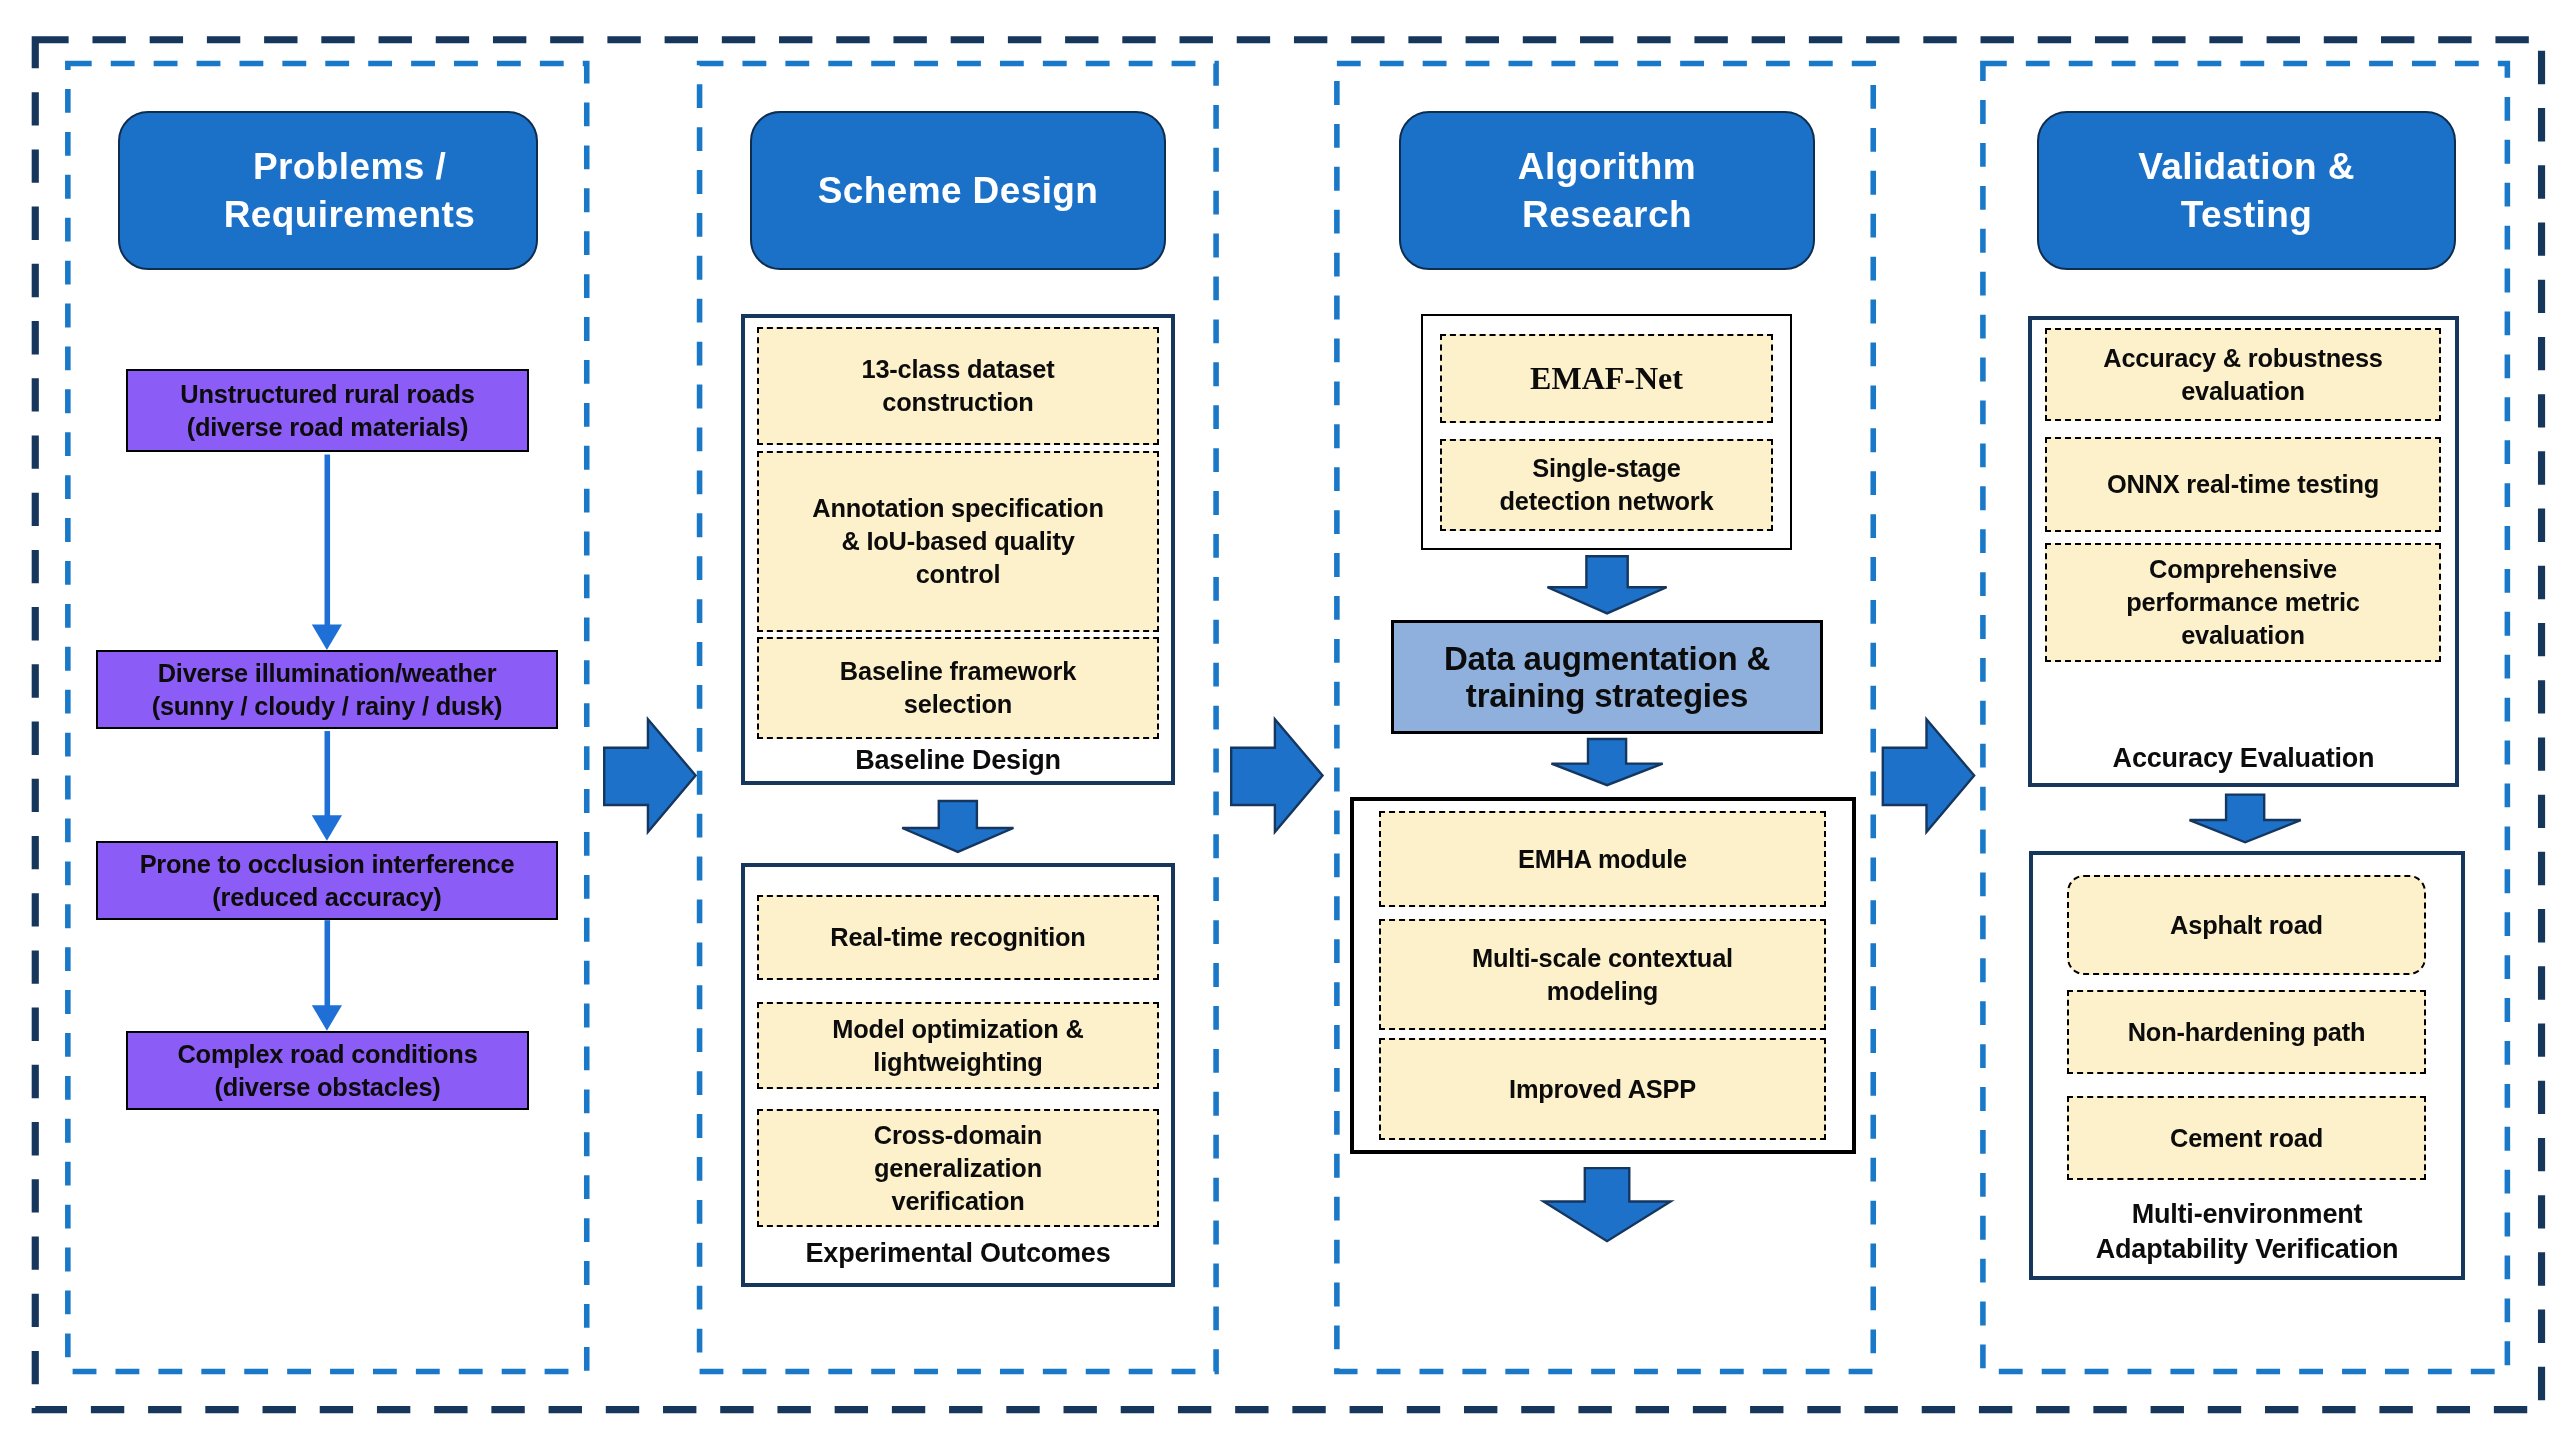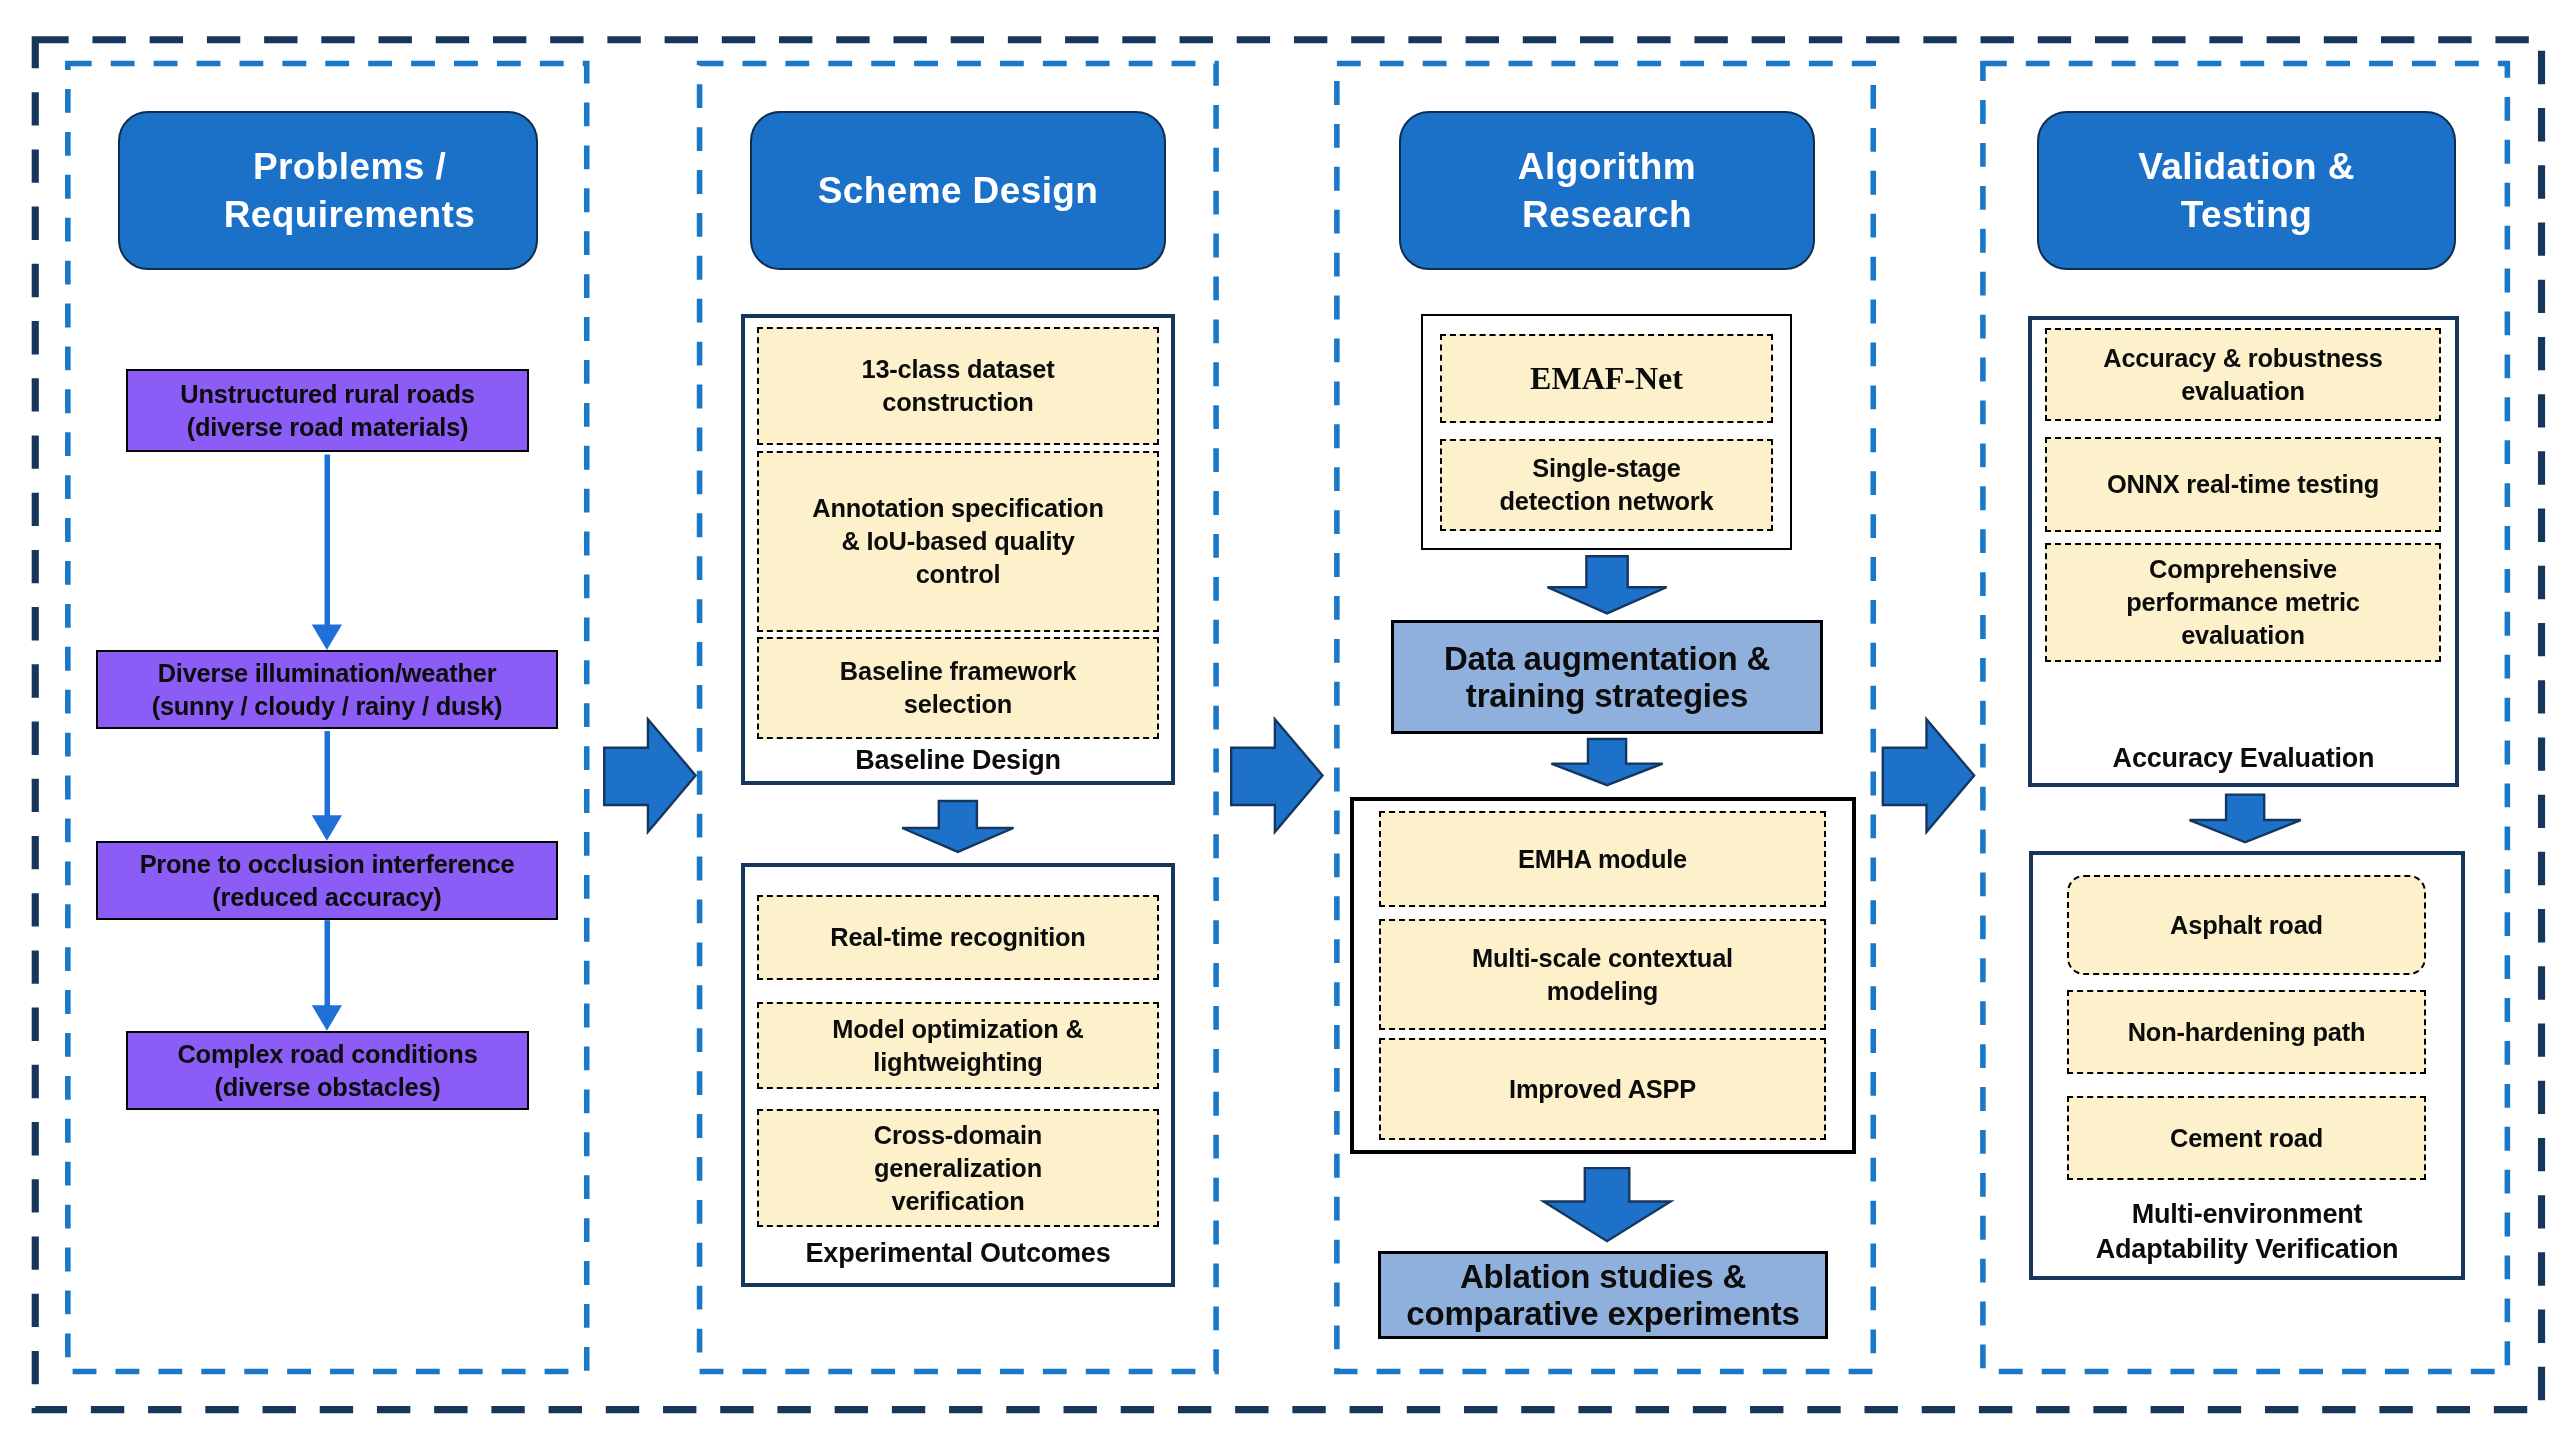--- a/index.html
+++ b/index.html
@@ -149,24 +149,20 @@
     <span class="txt box-t">EMHA module</span>
   </div>
   <div class="abs yellow" style="left:1379px; top:919px; width:447px; height:111px;">
     <span class="txt box-t">Multi-scale contextual
 modeling</span>
   </div>
   <div class="abs yellow" style="left:1379px; top:1038px; width:447px; height:102px;">
     <span class="txt box-t">Improved ASPP</span>
   </div>
 
-  <div class="abs blue" style="left:1378px; top:1251px; width:450px; height:88px;">
-    <span class="txt blue-t">Ablation studies &amp;
-comparative experiments</span>
-  </div>
 
   <div class="abs hdr" style="left:2037px; top:111px; width:419px; height:159px;">
     <span class="txt">Validation &amp;
 Testing</span>
   </div>
 
   <div class="abs cont-navy" style="left:2028px; top:316px; width:431px; height:471px;"></div>
   <div class="abs yellow" style="left:2045px; top:328px; width:396px; height:93px;">
     <span class="txt box-t">Accuracy &amp; robustness
 evaluation</span>

